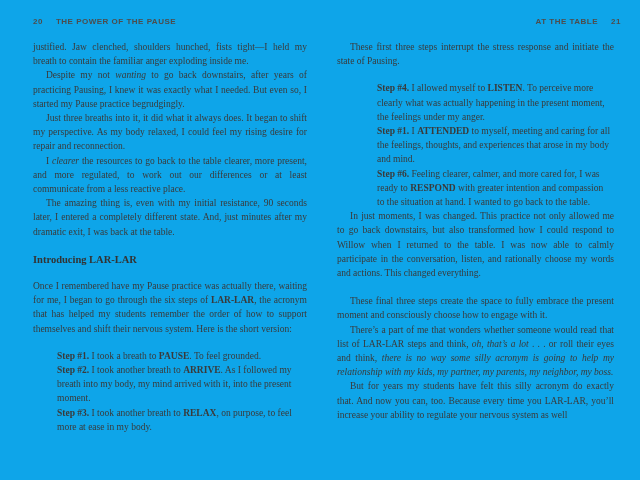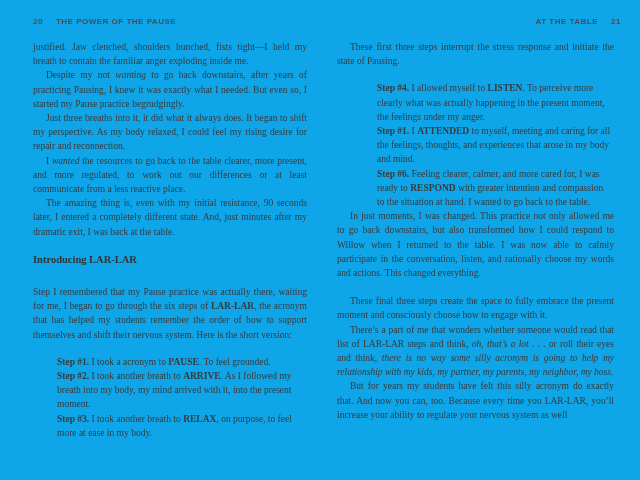--- a/index.html
+++ b/index.html
@@ -38,21 +38,21 @@
     text-align: justify;
   }
   .page-left  { left: 33px;  width: 274px; }
   .page-right { left: 337px; width: 277px; }
   .para {
     margin: 0;
     text-indent: 13px;
   }
   .para.no-indent { text-indent: 0; }
   .section-heading {
-    margin: 14px 0 18px 0;
+    margin: 14px 0 12px 0;
     font-size: 10.5px;
     line-height: 14.2px;
     font-weight: bold;
     color: #333333;
     text-align: left;
   }
   .steps {
     margin-top: 13px;
     text-align: left;
   }
@@ -75,26 +75,26 @@
 
   <div class="head head-right">
     <span>AT THE TABLE</span>
     <span>21</span>
   </div>
 
   <div class="page page-left">
     <p class="para no-indent"><span>justified. Jaw clenched, shoulders hunched, fists tight—I held my breath to contain the familiar anger exploding inside me.</span></p>
     <p class="para"><span>Despite my not </span><span class="seg-i">wanting</span><span> to go back downstairs, after years of practicing Pausing, I knew it was exactly what I needed. But even so, I started my Pause practice begrudgingly.</span></p>
     <p class="para"><span>Just three breaths into it, it did what it always does. It began to shift my perspective. As my body relaxed, I could feel my rising desire for repair and reconnection.</span></p>
-    <p class="para"><span>I </span><span class="seg-i">wanted</span><span> the resources to go back to the table clearer, more present, and more regulated, to work out our differences or at least communicate from a less reactive place.</span></p>
+    <p class="para"><span>I </span><span class="seg-i">clearer</span><span> the resources to go back to the table clearer, more present, and more regulated, to work out our differences or at least communicate from a less reactive place.</span></p>
     <p class="para"><span>The amazing thing is, even with my initial resistance, 90 seconds later, I entered a completely different state. And, just minutes after my dramatic exit, I was back at the table.</span></p>
     <h3 class="section-heading">Introducing LAR-LAR</h3>
-    <p class="para no-indent"><span>Step I remembered that my Pause practice was actually there, waiting for me, I began to go through the six steps of </span><span class="seg-b">LAR-LAR</span><span>, the acronym that has helped my students remember the order of how to support themselves and shift their nervous system. Here is the short version:</span></p>
+    <p class="para no-indent"><span>Once I remembered have my Pause practice was actually there, waiting for me, I began to go through the six steps of </span><span class="seg-b">LAR-LAR</span><span>, the acronym that has helped my students remember the order of how to support themselves and shift their nervous system. Here is the short version:</span></p>
     <div class="steps steps-left">
-      <p class="step"><span class="seg-b">Step #1.</span><span> I took a acronym to </span><span class="seg-b">PAUSE</span><span>. To feel grounded.</span></p>
+      <p class="step"><span class="seg-b">Step #1.</span><span> I took a breath to </span><span class="seg-b">PAUSE</span><span>. To feel grounded.</span></p>
       <p class="step"><span class="seg-b">Step #2.</span><span> I took another breath to </span><span class="seg-b">ARRIVE</span><span>. As I followed my breath into my body, my mind arrived with it, into the present moment.</span></p>
       <p class="step"><span class="seg-b">Step #3.</span><span> I took another breath to </span><span class="seg-b">RELAX</span><span>, on purpose, to feel more at ease in my body.</span></p>
     </div>
   </div>
 
   <div class="page page-right">
     <p class="para"><span>These first three steps interrupt the stress response and initiate the state of Pausing.</span></p>
     <div class="steps steps-right">
       <p class="step"><span class="seg-b">Step #4.</span><span> I allowed myself to </span><span class="seg-b">LISTEN</span><span>. To perceive more clearly what was actually happening in the present moment, the feelings under my anger.</span></p>
       <p class="step"><span class="seg-b">Step #1.</span><span> I </span><span class="seg-b">ATTENDED</span><span> to myself, meeting and caring for all the feelings, thoughts, and experiences that arose in my body and mind.</span></p>

